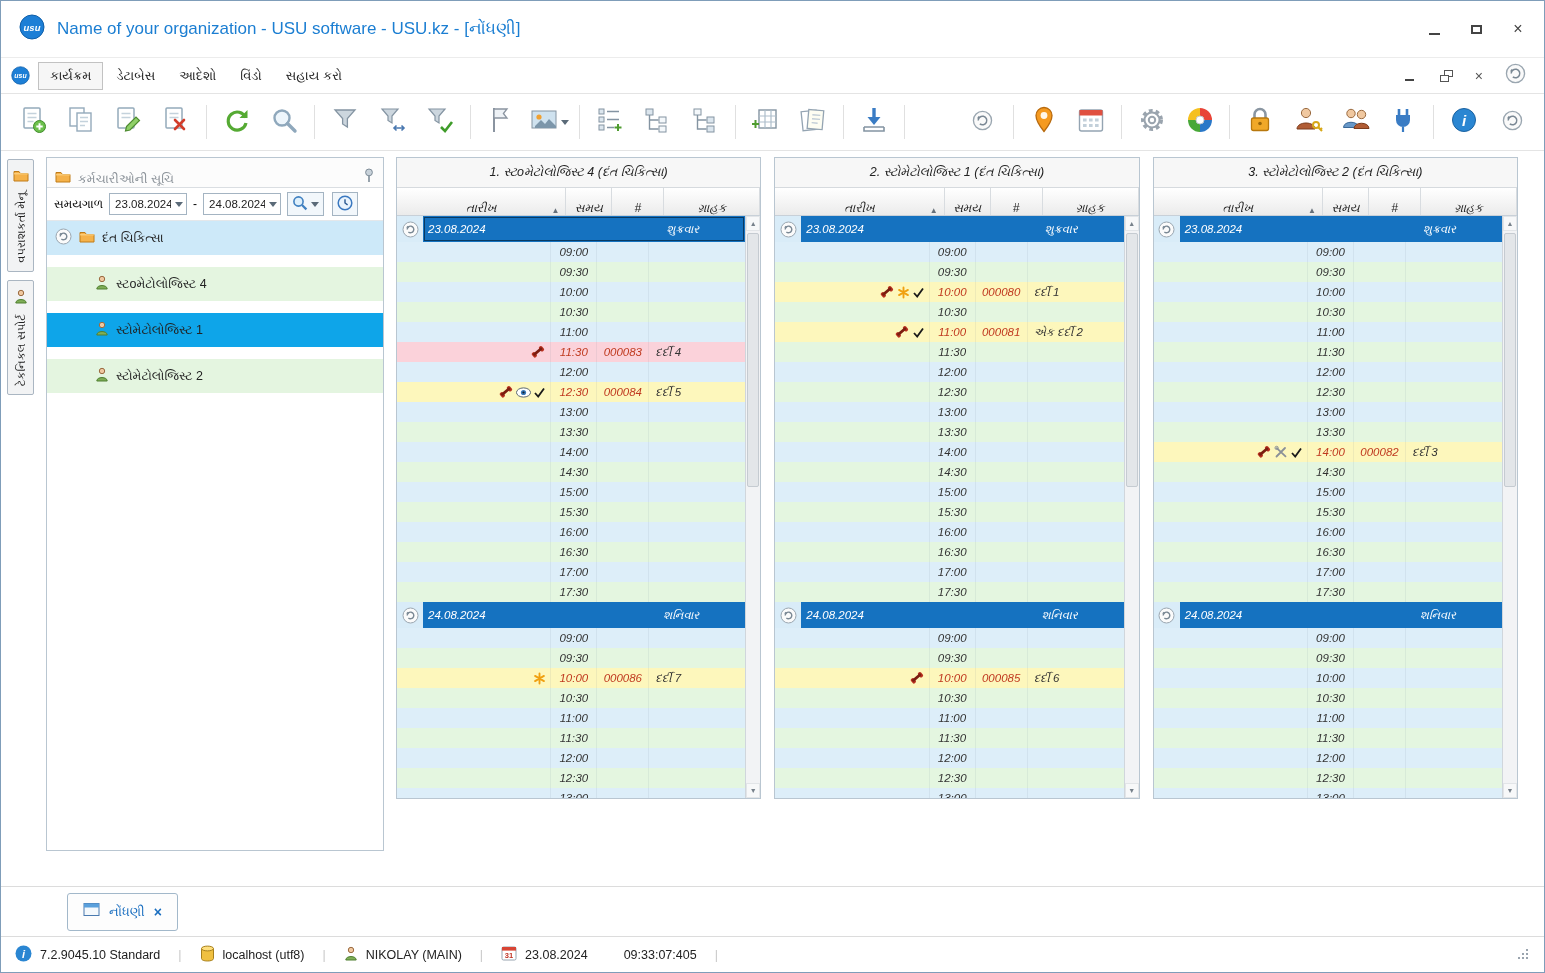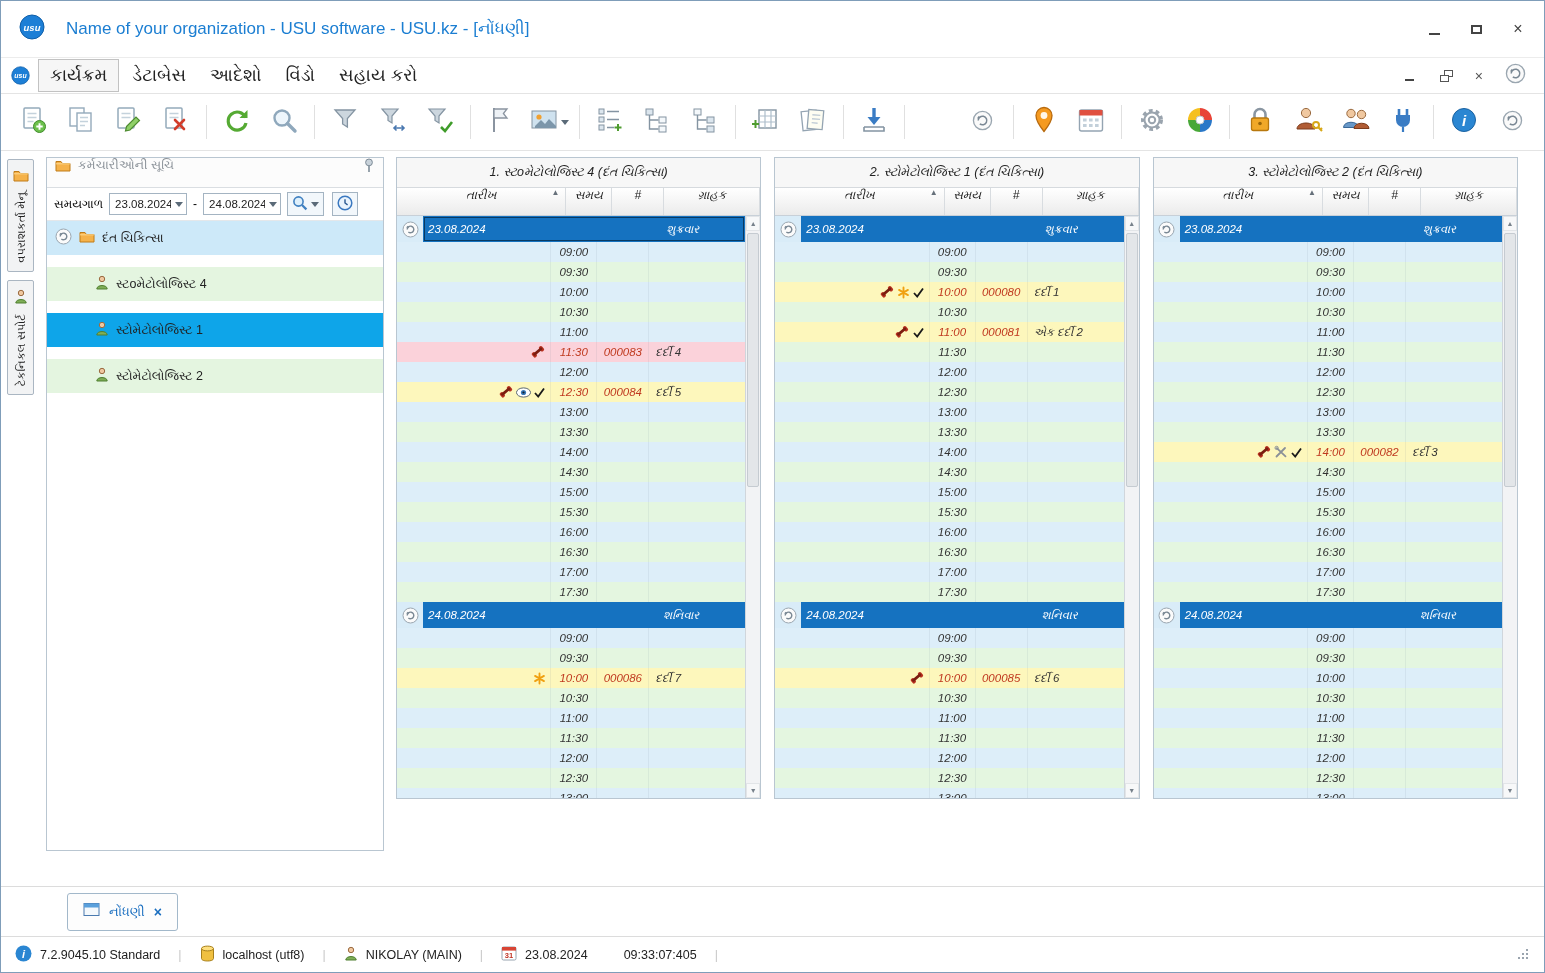--- a/index.html
+++ b/index.html
@@ -1,31 +1,31 @@
 <!DOCTYPE html>
 <html><head>
 <meta charset="utf-8">
 <style>
   * { margin:0; padding:0; box-sizing:border-box; }
   html,body { width:1545px; height:973px; font-family:"Liberation Sans","DejaVu Sans",sans-serif; background:#e8e8e8; }
   .window { width:1545px; height:973px; border:1px solid #7f9db9; background:#fff; display:flex; flex-direction:column; overflow:hidden; }
 
   
   .titlebar { height:56px; display:flex; align-items:center; padding:0 18px; background:#fff; flex:0 0 auto; }
-  .title-text { color:#1b7ed2; font-size:17px; margin-left:21px; white-space:nowrap; }
+  .title-text { color:#1b7ed2; font-size:17px; margin-left:12px; white-space:nowrap; }
   .win-controls { margin-left:auto; display:flex; align-items:center; gap:26px; }
   .wc { display:flex; align-items:center; justify-content:center; width:16px; height:16px; cursor:default; }
   .wc-min i { display:block; width:11px; height:2px; background:#444; margin-top:9px; }
   .wc-max i { display:block; width:11px; height:9px; border:2px solid #444; }
   .wc-close { font-size:16px; color:#444; }
 
   
   .menubar { height:36px; display:flex; align-items:center; padding:0 10px; gap:2px; border-top:1px solid #ececec; flex:0 0 auto; }
   .menubar .mlogo { margin-right:6px; display:flex; }
-  .menu-item { padding:5px 11px; font-size:18px; color:#222; cursor:default; white-space:nowrap; }
+  .menu-item { padding:5px 11px; font-size:13px; color:#222; cursor:default; white-space:nowrap; }
   .menu-item.boxed { border:1px solid #c2c2c2; background:#f6f6f6; }
   .mdi-controls { margin-left:auto; display:flex; align-items:center; gap:22px; padding-right:8px; }
   .mdi-controls .wc-min i { width:9px; margin-top:8px; }
   .mdi-restore { position:relative; width:13px; height:12px; }
   .mdi-restore i { position:absolute; width:9px; height:7px; border:1.5px solid #555; background:#fff; }
   .mdi-restore i.b { left:0; bottom:0; } .mdi-restore i.t { right:0; top:0; }
   .mdi-close { font-size:14px; color:#555; }
 
   
   .toolbar { height:58px; display:flex; align-items:center; padding:0 10px; gap:4px; border-top:1px solid #e4e4e4; border-bottom:1px solid #e4e4e4; flex:0 0 auto; }
@@ -37,41 +37,41 @@
   .caret { width:0; height:0; border-left:4px solid transparent; border-right:4px solid transparent; border-top:5px solid #5a6a78; display:inline-block; }
 
   
   .main { flex:1 1 auto; display:flex; padding:6px 26px 0 6px; gap:12px; background:#fff; overflow:hidden; }
   .side-strip { width:27px; flex:0 0 auto; display:flex; flex-direction:column; gap:8px; padding-top:2px; }
   .side-tab { border:1px solid #aab6c2; border-radius:2px; background:#f2f3f4; padding:8px 2px; display:flex; flex-direction:column; align-items:center; gap:6px; cursor:default; }
   .vtext { writing-mode:vertical-rl; transform:rotate(180deg); font-size:11.5px; color:#222; }
 
   
   .left-panel { width:338px; flex:0 0 auto; height:694px; border:1px solid #b9c6d1; background:#fff; display:flex; flex-direction:column; }
-  .lp-header { height:30px; display:flex; align-items:flex-start; gap:7px; padding:0 8px; border-bottom:1px solid #dadee2; background:#fcfcfc; }
+  .lp-header { height:30px; display:flex; align-items:flex-end; gap:7px; padding:0 8px; border-bottom:1px solid #dadee2; background:#fcfcfc; }
   .lp-title { color:#8b9299; font-size:12.5px; flex:1; white-space:nowrap; overflow:hidden; }
   .lp-period { height:33px; display:flex; align-items:center; gap:6px; padding:0 7px; border-bottom:1px solid #e4e7ea; font-size:12px; }
   .combo { border:1px solid #a4b4c2; background:#fff; height:22px; display:flex; align-items:center; padding:0 3px 0 5px; gap:4px; cursor:default; }
   .combo-val { width:56px; overflow:hidden; white-space:nowrap; font-size:11.5px; color:#222; }
   .btn-search { border:1px solid #a4b4c2; background:#f2f7fb; height:24px; display:flex; align-items:center; gap:3px; padding:0 4px; cursor:default; }
   .btn-clock { border:1px solid #a4b4c2; background:#f2f7fb; height:24px; width:26px; display:flex; align-items:center; justify-content:center; margin-left:2px; cursor:default; }
   .lp-colheader { height:27px; display:flex; align-items:center; padding:0 9px; border-bottom:1px solid #e4e7ea; font-size:12.5px; color:#222; background:#fff; }
   .tree-row { height:34px; display:flex; align-items:center; gap:7px; padding:12px 8px; font-size:12.5px; color:#222; cursor:default; }
   .tree-row.folder { background:#cde9f9; }
   .tree-row.emp { padding-left:48px;margin-top:12px; }
   .tree-row.e0 { background:#e4f5e0; }
   .tree-row.e1 { background:#0ea5e9; }
 
   
   .schedule { flex:1 1 auto; display:flex; gap:13px; overflow:hidden; }
   .sched-col { flex:1 1 0; height:642px; border:1px solid #b9c6d1; background:#fff; display:flex; flex-direction:column; overflow:hidden;font-style:italic; }
   .sc-title { height:30px; flex:0 0 auto; display:flex; align-items:center; justify-content:center; background:#f7f7f7; border-bottom:1px solid #d6dade; font-size:12.5px; color:#222; }
   .sc-head, .row { display:grid; grid-template-columns:26px minmax(0,1fr) 46px 52px 96px; }
   .sc-head { height:28px; flex:0 0 auto; background:linear-gradient(#ffffff,#ebebeb); border-bottom:1px solid #c8d0d8; font-size:12px; color:#222; }
-  .hc { display:flex; align-items:flex-start; justify-content:center; border-right:1px solid #d8dce0; height:100%; position:relative; }
+  .hc { display:flex; align-items:flex-end; justify-content:center; border-right:1px solid #d8dce0; height:100%; position:relative; }
   .hc.merged { grid-column:1/3; }
   .sort { position:absolute; right:6px; font-size:8px; color:#66707a; }
   .sc-body { flex:1 1 auto; display:flex; overflow:hidden; }
   .sc-rows { flex:1 1 auto; overflow:hidden; }
   .row.slot { height:20px; font-size:11.5px; color:#333; }
   .row.band { height:26px; font-size:11.5px; }
   .row .cell { height:100%; display:flex; align-items:center; border-right:1px solid rgba(110,130,150,0.10); overflow:hidden; }
   .c-icons { grid-column:1/3; justify-content:flex-end; gap:2px; padding-right:4px; }
   .c-time { justify-content:center; }
   .c-num { justify-content:center; }

